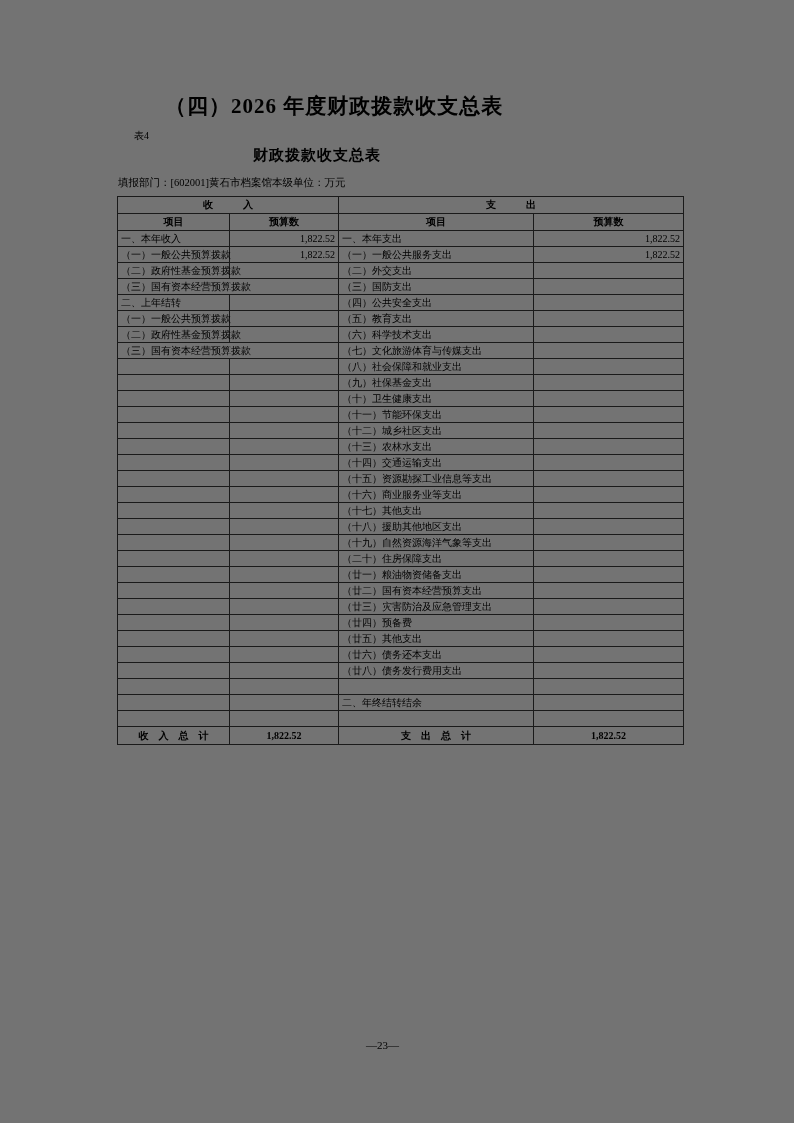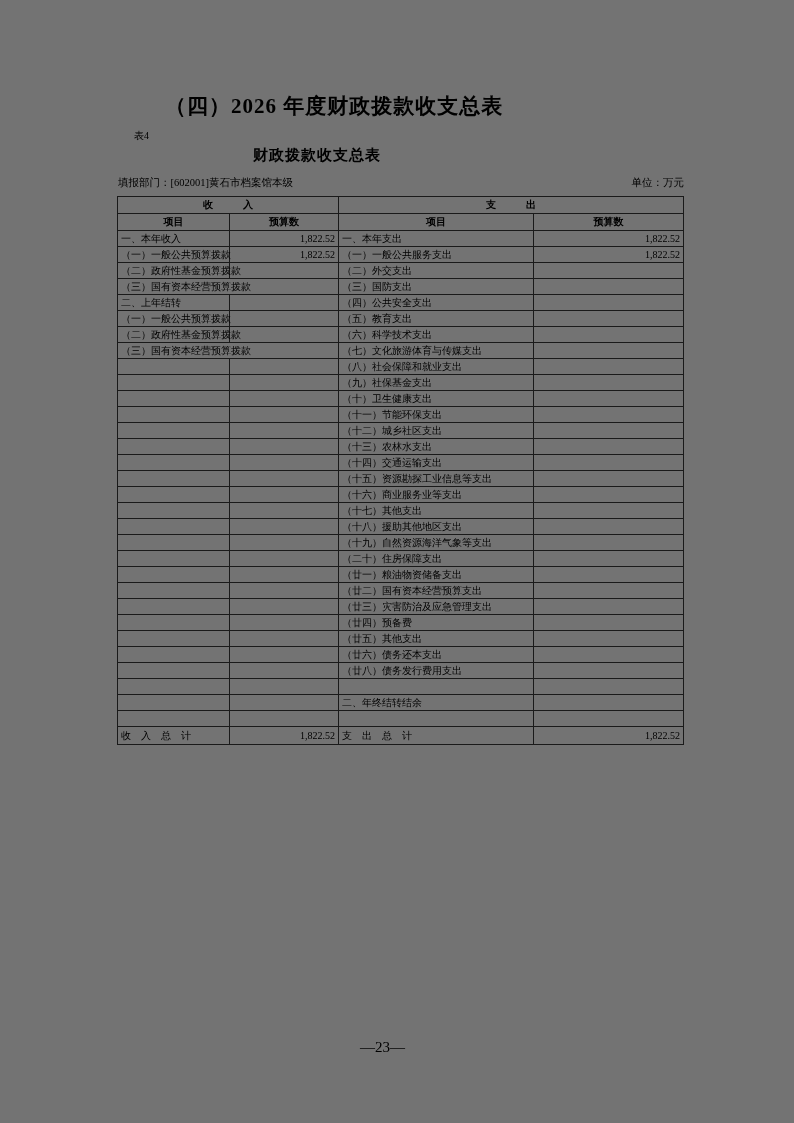--- a/index.html
+++ b/index.html
@@ -37,21 +37,20 @@
     font-size: 15px;
     font-weight: bold;
     letter-spacing: 1px;
   }
   .meta-row {
     position: absolute;
     left: 118px;
     top: 176px;
     width: 566px;
     display: flex;
-    justify-content: space-between;
     font-size: 10.5px;
   }
   table.budget {
     position: absolute;
     left: 117px;
     top: 196px;
     width: 566px;
     border-collapse: collapse;
     table-layout: fixed;
   }
@@ -66,30 +65,31 @@
     font-weight: normal;
   }
   table.budget thead th {
     text-align: center;
     font-weight: bold;
     height: 17px;
   }
   td.item { text-align: left; }
   td.value { text-align: right; }
   tr.total td {
-    font-weight: normal;
+    font-weight: bold;
     height: 18px;
+    text-align: center;
   }
   .page-number {
     position: absolute;
     left: 0;
     top: 1039px;
     width: 765px;
     text-align: center;
-    font-size: 15px;
+    font-size: 11px;
   }
 </style>
 </head>
 <body>
 
 <div class="page">
 
   <div class="doc-title">（四）2026 年度财政拨款收支总表</div>
 
   <div class="table-tag">表4</div>

